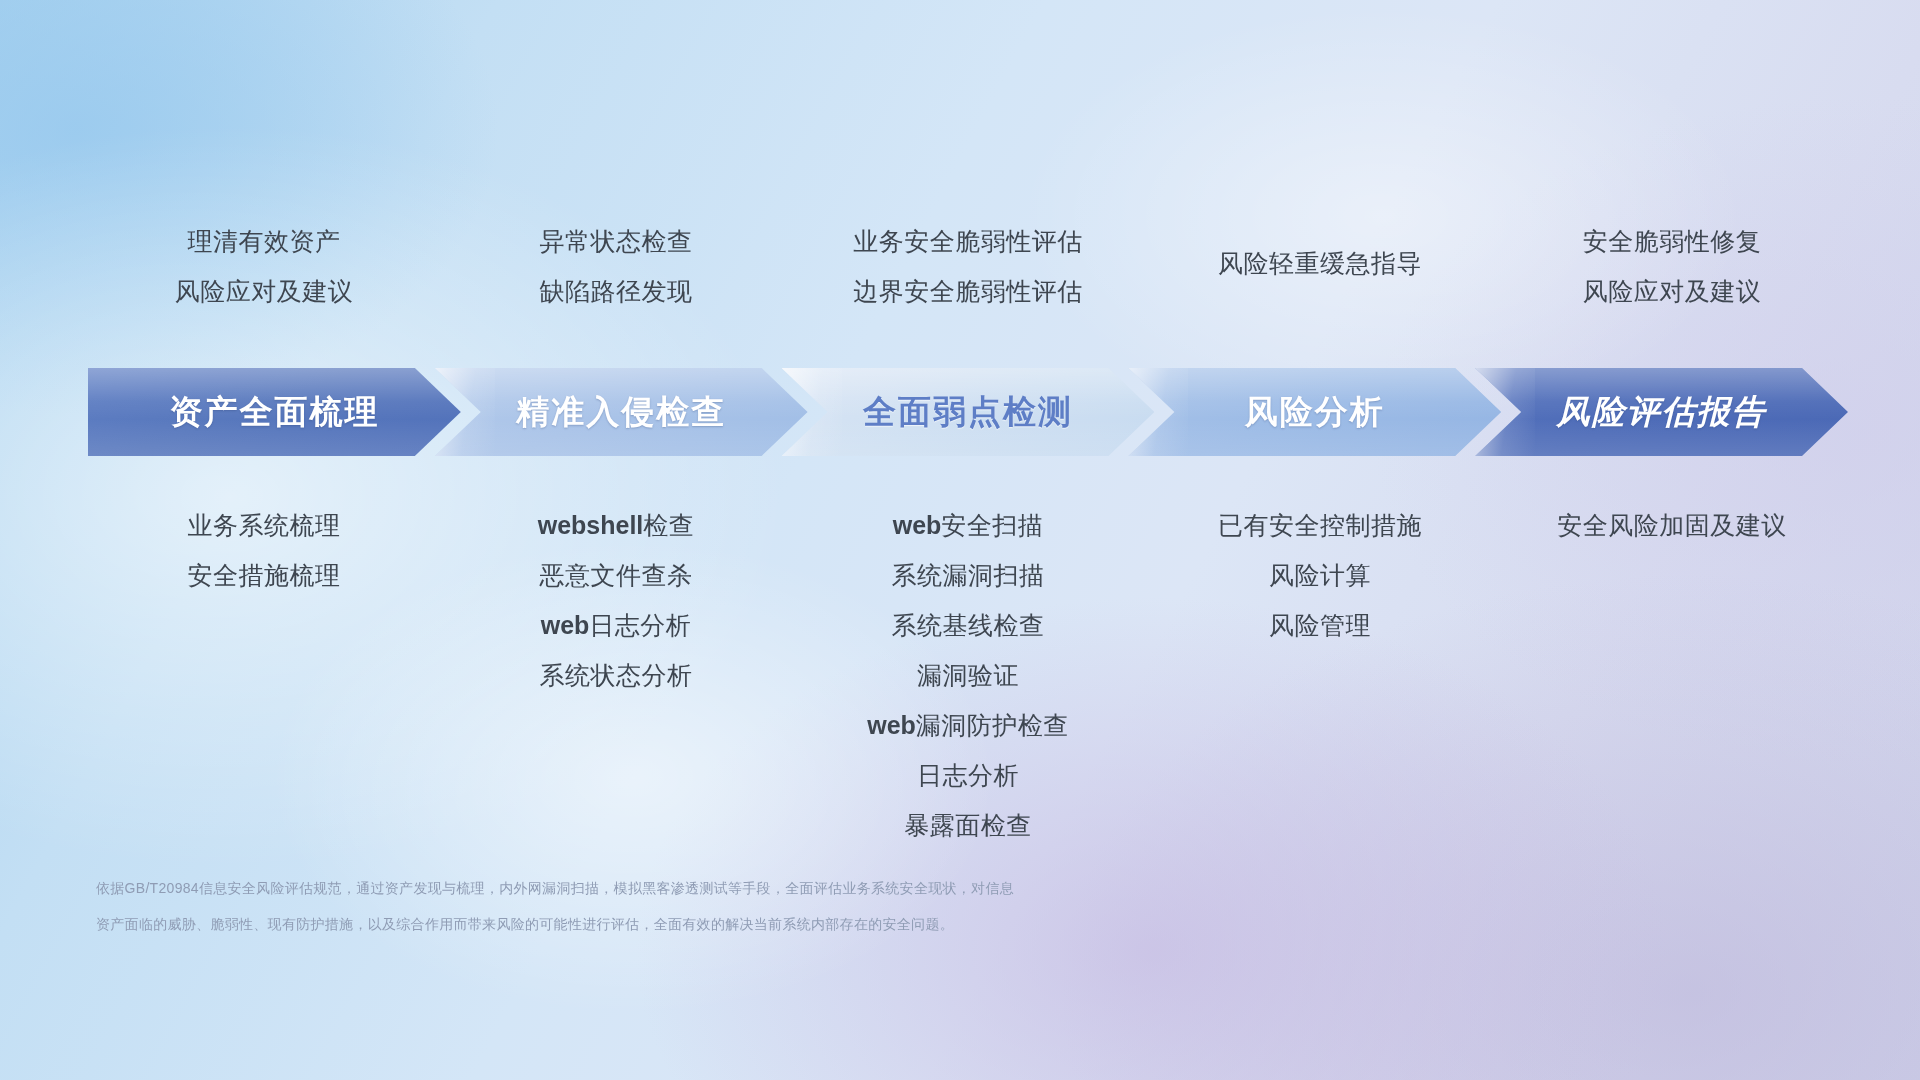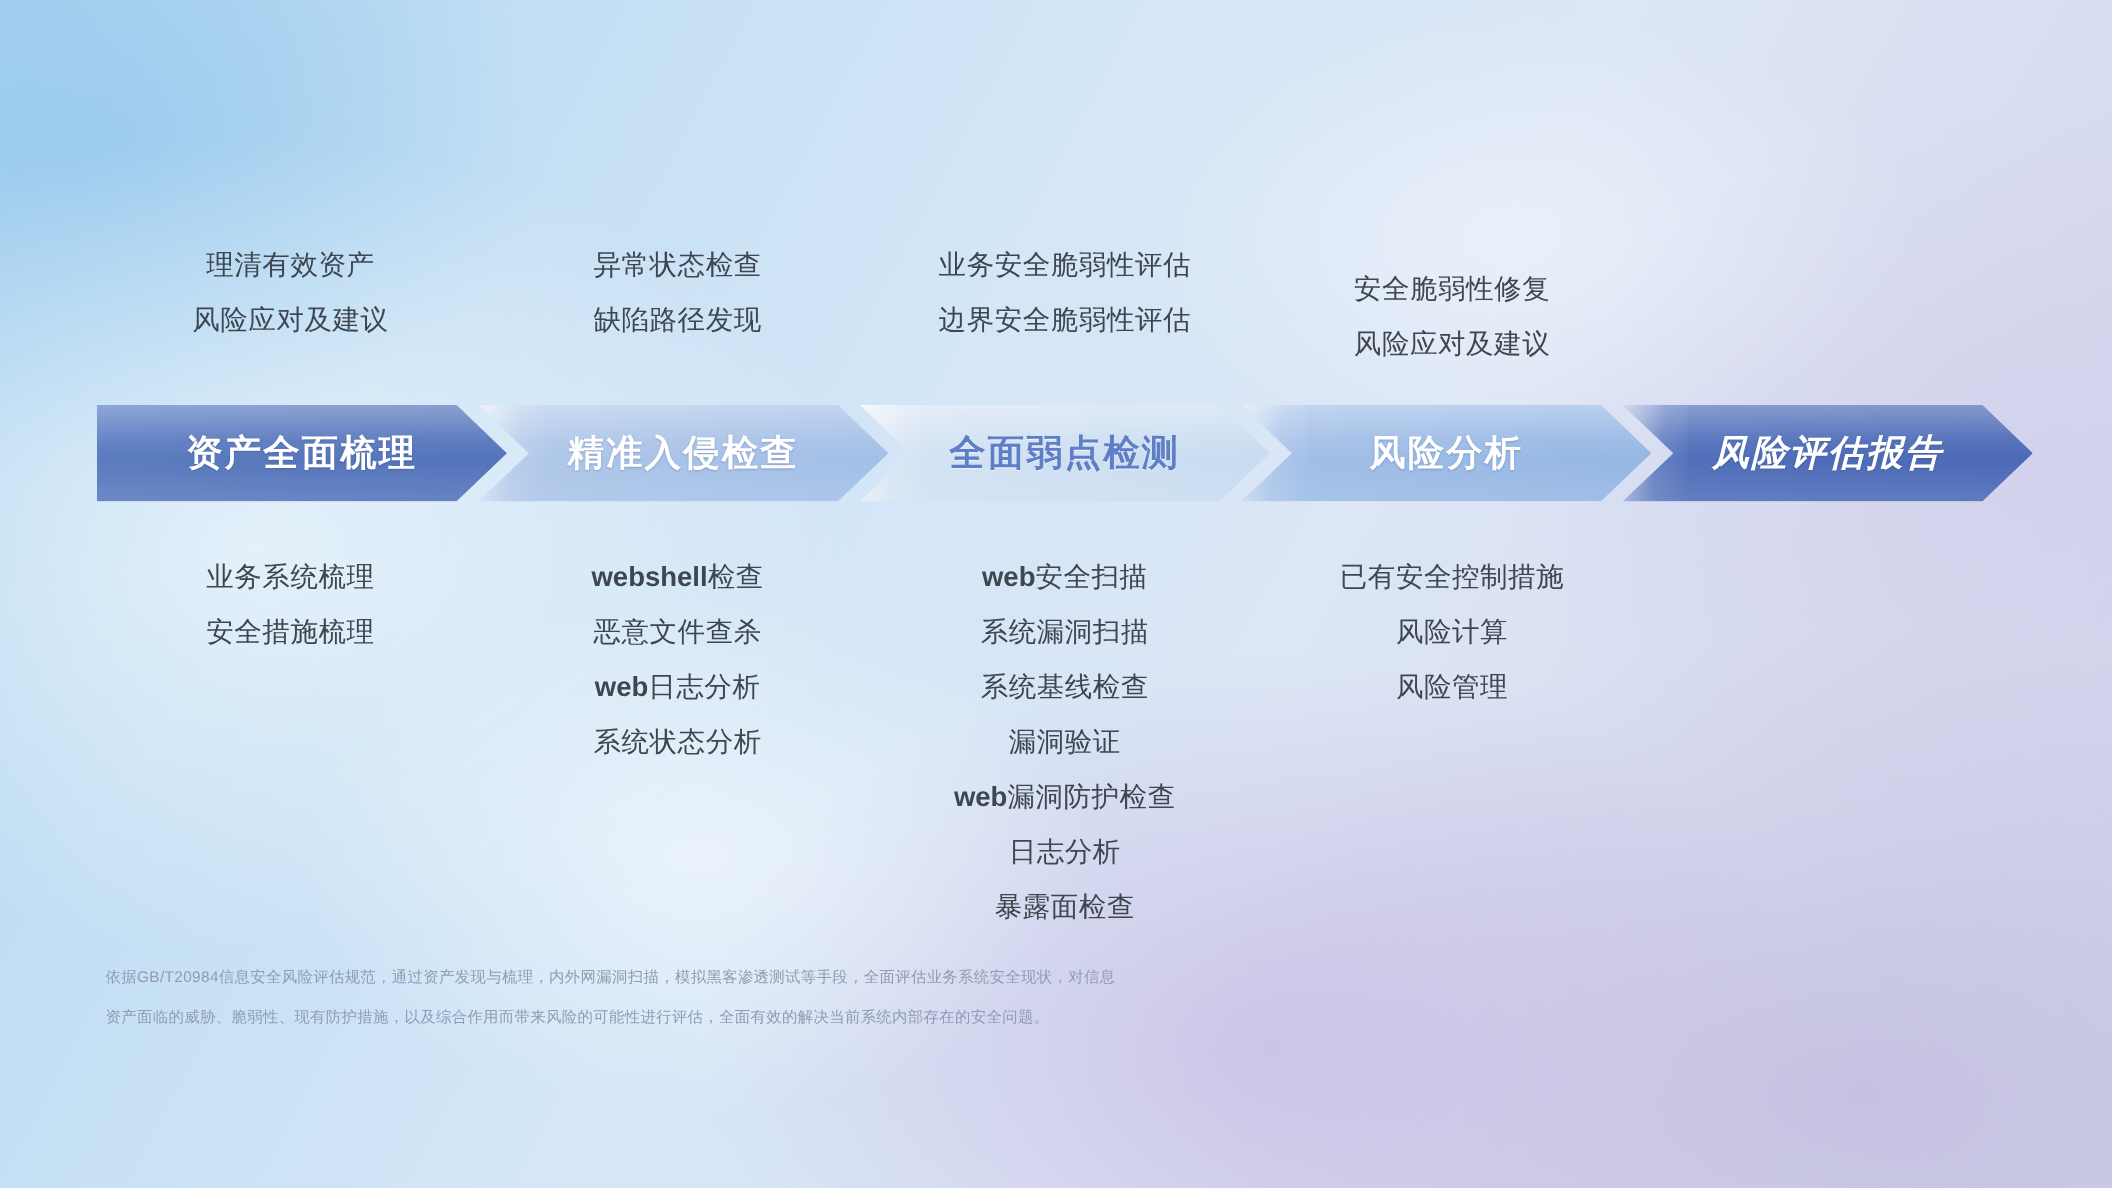--- a/index.html
+++ b/index.html
@@ -157,20 +157,23 @@
       </div>
       <div class="col">
         <div class="note-line">异常状态检查</div>
         <div class="note-line">缺陷路径发现</div>
       </div>
       <div class="col">
         <div class="note-line">业务安全脆弱性评估</div>
         <div class="note-line">边界安全脆弱性评估</div>
       </div>
       <div class="col">
+        <div class="note-line">风险轻重缓急指导</div>
+      </div>
+      <div class="col">
         <div class="note-line">安全脆弱性修复</div>
         <div class="note-line">风险应对及建议</div>
       </div>
     </div>
 
   <div id="band">
       <div class="chev s1">
         <span class="chev-label">资产全面梳理</span>
       </div>
       <div class="chev s2">
@@ -205,20 +208,23 @@
         <div class="note-line">漏洞验证</div>
         <div class="note-line"><b>web</b>漏洞防护检查</div>
         <div class="note-line">日志分析</div>
         <div class="note-line">暴露面检查</div>
       </div>
       <div class="col">
         <div class="note-line">已有安全控制措施</div>
         <div class="note-line">风险计算</div>
         <div class="note-line">风险管理</div>
       </div>
+      <div class="col">
+        <div class="note-line">安全风险加固及建议</div>
+      </div>
     </div>
 
   <div id="footer">
     <p>依据GB/T20984信息安全风险评估规范，通过资产发现与梳理，内外网漏洞扫描，模拟黑客渗透测试等手段，全面评估业务系统安全现状，对信息</p>
     <p>资产面临的威胁、脆弱性、现有防护措施，以及综合作用而带来风险的可能性进行评估，全面有效的解决当前系统内部存在的安全问题。</p>
   </div>
 
 </div>
 
 </body></html>

